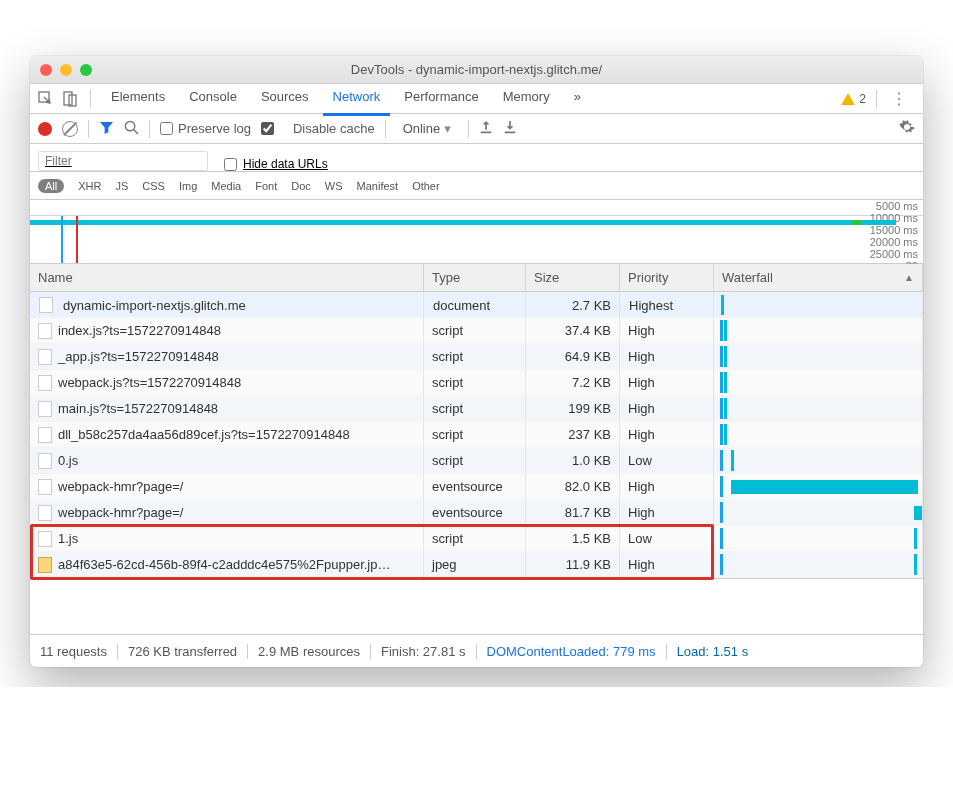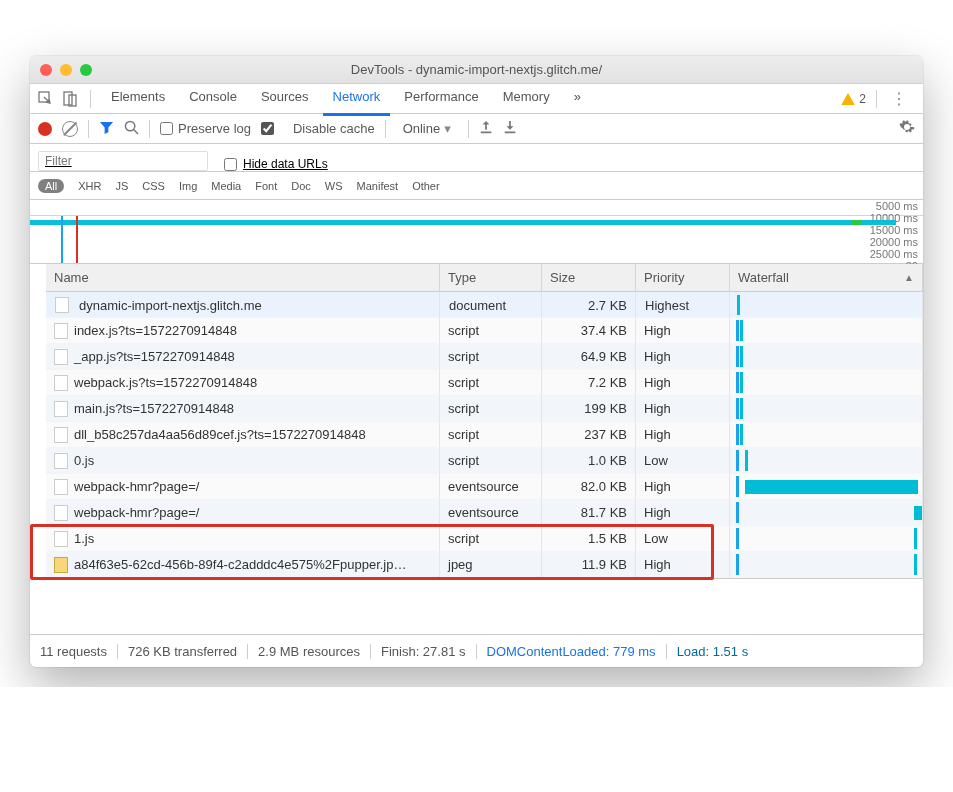--- a/index.html
+++ b/index.html
@@ -142,21 +142,21 @@
   .statusbar{
     display:flex; align-items:center;
     height:30px; border-top:1px solid #ccc; padding:16px 10px; gap:0;
     font-size:13px; color:#555;text-align:center;
   }
   .status-seg{ padding:0 10px; border-right:1px solid #ccc; }
   .status-seg:first-child{padding-left:0;}
   .status-seg:last-child{border-right:none;}
   .status-seg.blue{ color:#1a73e8; }
   .status-seg.red{ color:#0369a1; }
-  .table-wrap{ position:relative;padding-left:16px; }
+  .table-wrap{ position:relative; }
 </style>
 </head>
 <body>
 
 <div class="window">
 
   <div class="titlebar">
     <div class="traffic">
       <div class="dot red"></div>
       <div class="dot yellow"></div>

